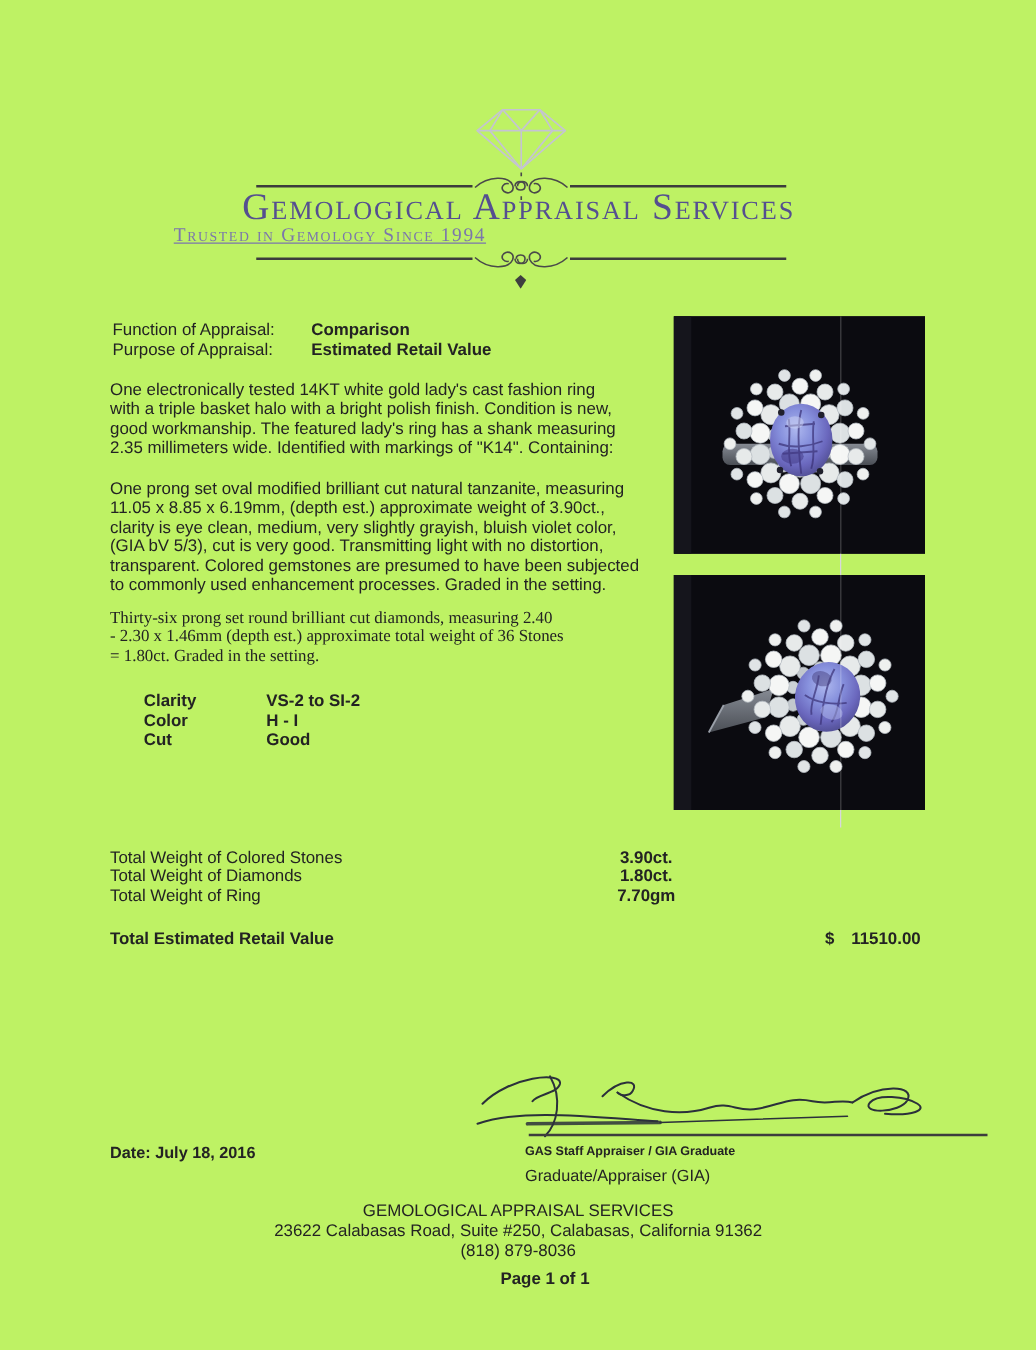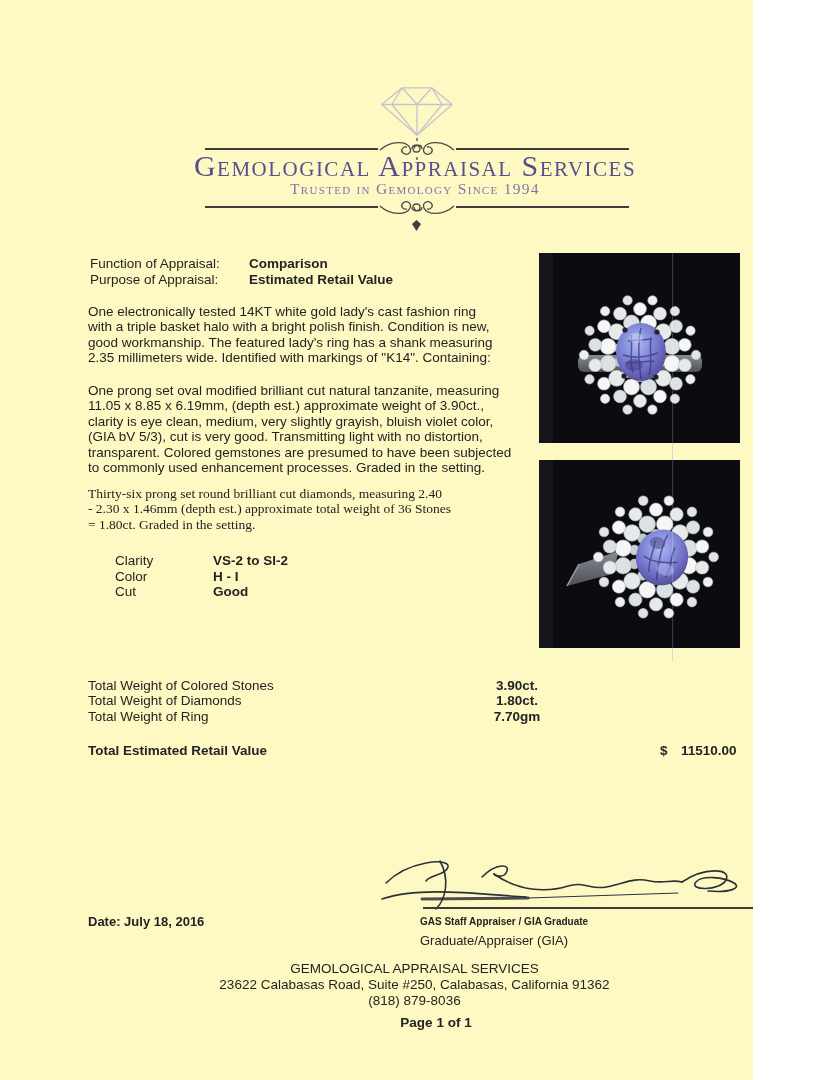--- a/index.html
+++ b/index.html
@@ -1,47 +1,47 @@
 <!DOCTYPE html>
 <html><head>
 <meta charset="utf-8">
 <style>
   * { margin:0; padding:0; box-sizing:border-box; }
   html,body { background:#ffffff; }
   body { font-family:"Liberation Sans", sans-serif; color:#232323; }
-  .page { position:relative; width:753px; height:1080px; background:#fef9c3; overflow:hidden; }
+  .page { position:relative; width:829px; height:1080px; background:#bef264; overflow:hidden; }
 
   
   .logo { position:absolute; left:374px; top:85px; width:86px; height:52px; }
   .rule-row { position:absolute; display:flex; align-items:center; }
   .rule-row .rule { flex:1; height:2px; background:#3c3c3c; }
   .rule-top { left:205px; top:138px; width:424px; height:22px; }
   .rule-bottom { left:205px; top:195px; width:424px; height:24px; }
   .flourish { width:78px; height:24px; flex:0 0 auto; }
   .org-title { position:absolute; left:139px; top:149px; width:552px; text-align:center;
     font-family:"Liberation Serif", serif; font-variant:small-caps; font-size:30px;
     letter-spacing:1.5px; color:#554f90; white-space:nowrap; }
-  .org-tagline { position:absolute; left:139px; top:180px; width:552px; text-align:center;
+  .org-tagline { position:absolute; left:139px; top:180px; width:552px; text-align:left;
     font-family:"Liberation Serif", serif; font-variant:small-caps; font-size:15.5px;
-    letter-spacing:1.3px; color:#7b76ac; white-space:nowrap; }
+    letter-spacing:1.3px; color:#7b76ac; white-space:nowrap;text-decoration:underline; }
   .tip-diamond { position:absolute; left:412px; top:220px; width:9px; height:11px; }
 
   
   .kv-block { position:absolute; left:90px; top:256px; font-size:13.5px; line-height:16px; }
   .kv-row { position:relative; height:16px; }
   .kv-label { display:inline-block; width:159px; }
   .kv-value { font-weight:bold; }
   .para { position:absolute; left:88px; width:452px; font-size:13.5px; line-height:15.4px;
     white-space:pre-line; }
   .para1 { top:304px; }
   .para2 { top:383px; }
   .para3 { top:486px;font-family:Liberation Serif, serif; }
   .grade-table { position:absolute; left:115px; top:553px; font-size:13.5px; line-height:15.5px; }
   .grade-row { position:relative; height:15.5px; }
-  .grade-label { display:inline-block; width:98px; }
+  .grade-label { display:inline-block; width:98px;font-weight:bold; }
   .grade-value { font-weight:bold; }
 
   .totals { position:absolute; left:88px; top:678px; width:700px; font-size:13.5px; line-height:15.4px; }
   .total-row { position:relative; height:15.4px; }
   .total-value { position:absolute; left:389px; width:80px; text-align:center; font-weight:bold; }
   .retail-row { position:absolute; left:88px; top:743px; width:700px; font-size:13.5px; font-weight:bold; }
   .retail-currency { position:absolute; left:572px; }
   .retail-amount { position:absolute; left:593px; }
 
   

